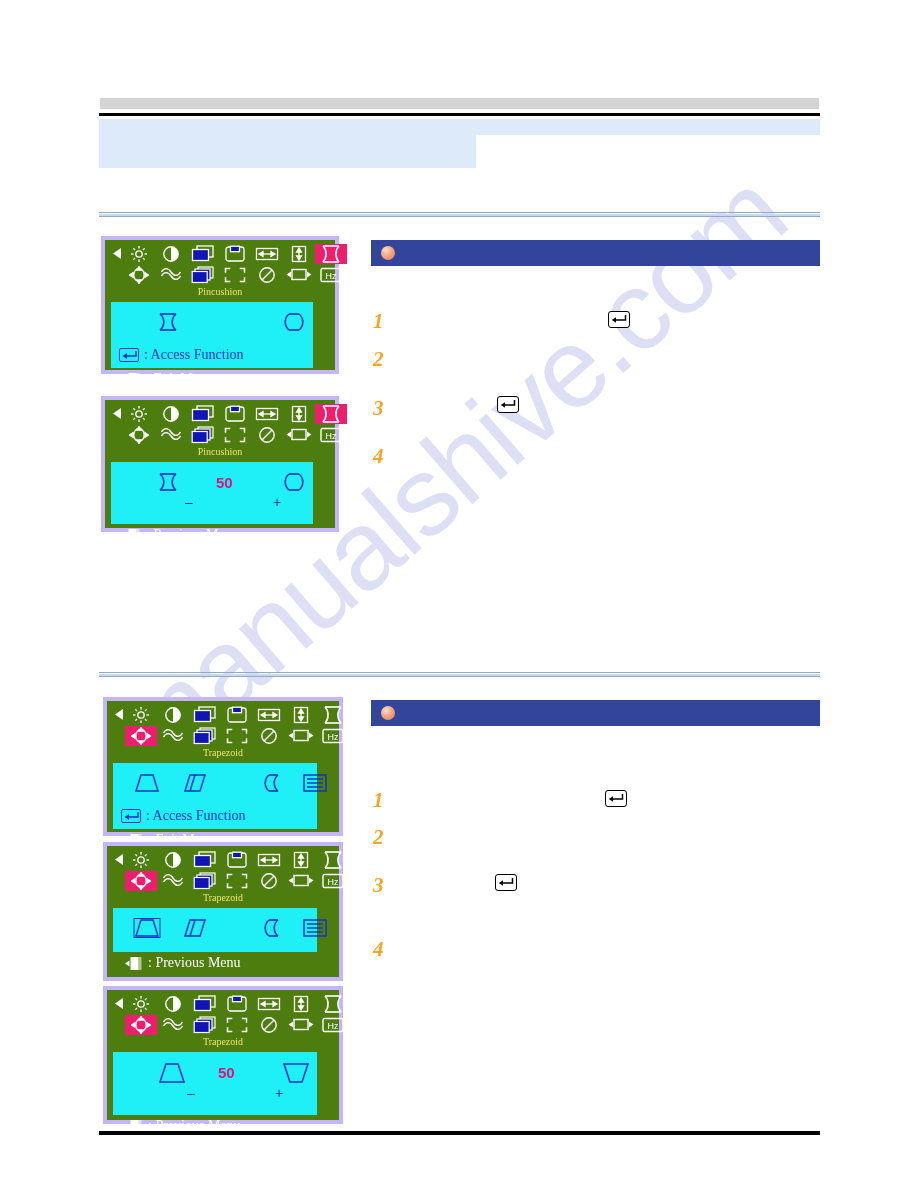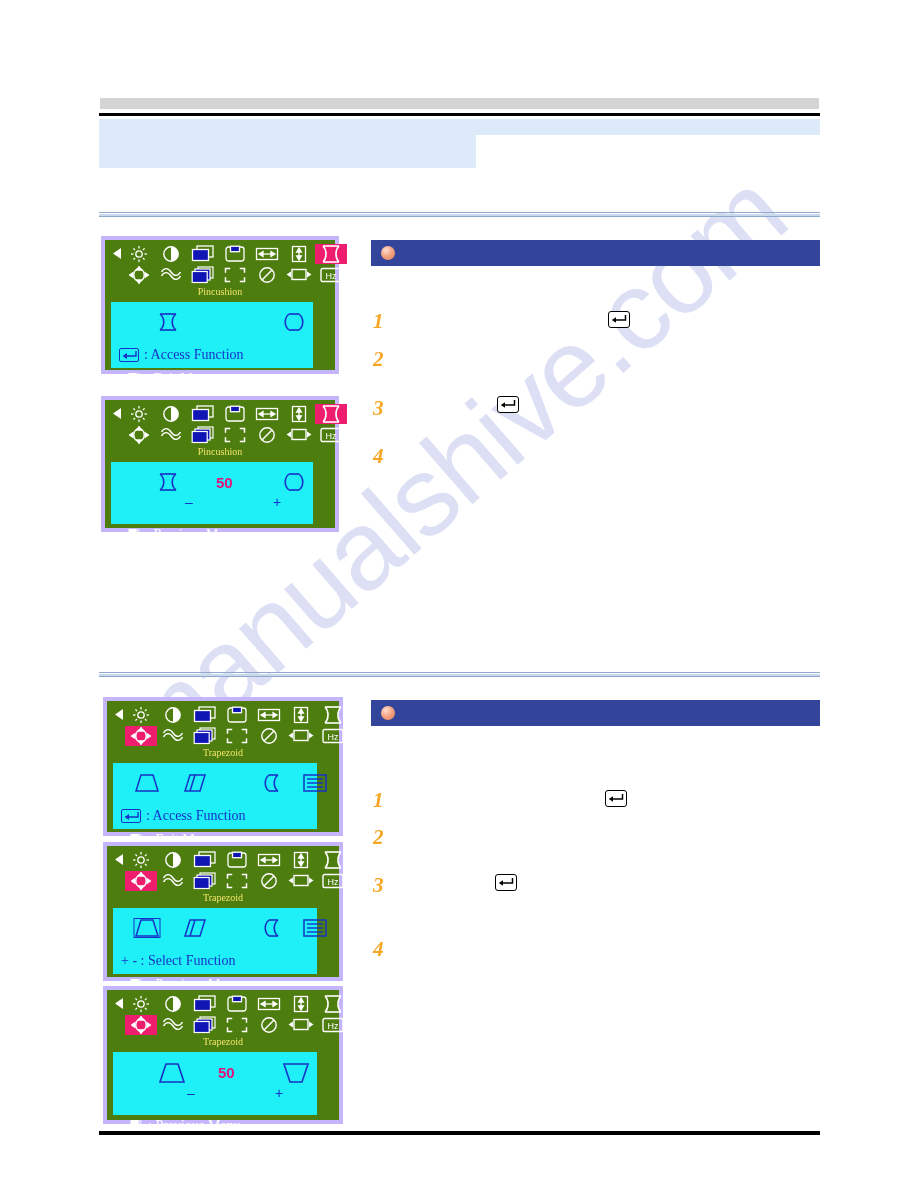--- a/index.html
+++ b/index.html
@@ -936,23 +936,20 @@
           <svg width="28" height="20" viewBox="0 0 28 20">
               <rect x="3" y="2" width="22" height="16" fill="none" stroke="#1632c8" stroke-width="1.5"></rect>
               <g stroke="#1632c8" stroke-width="1.4">
                 <line x1="6" y1="6" x2="22" y2="6"></line>
                 <line x1="6" y1="10" x2="22" y2="10"></line>
                 <line x1="6" y1="14" x2="22" y2="14"></line>
               </g>
             </svg>
         </div>
       </div>
-      <div class="osd-hint">
-        <span>+ - : Select Function</span>
-      </div>
     </div>
     <div class="osd-foot">
       <span class="exitglyph">
         <svg width="18" height="15" viewBox="0 0 18 15">
             <polygon points="0,7.5 4.5,4.5 4.5,10.5" fill="#fff"></polygon>
             <rect x="5.5" y="1" width="8" height="13" fill="#fff"></rect>
             <rect x="13.5" y="1" width="3" height="13" fill="#fff" opacity=".55"></rect>
           </svg>
       </span>
       <span>: Previous Menu</span>

